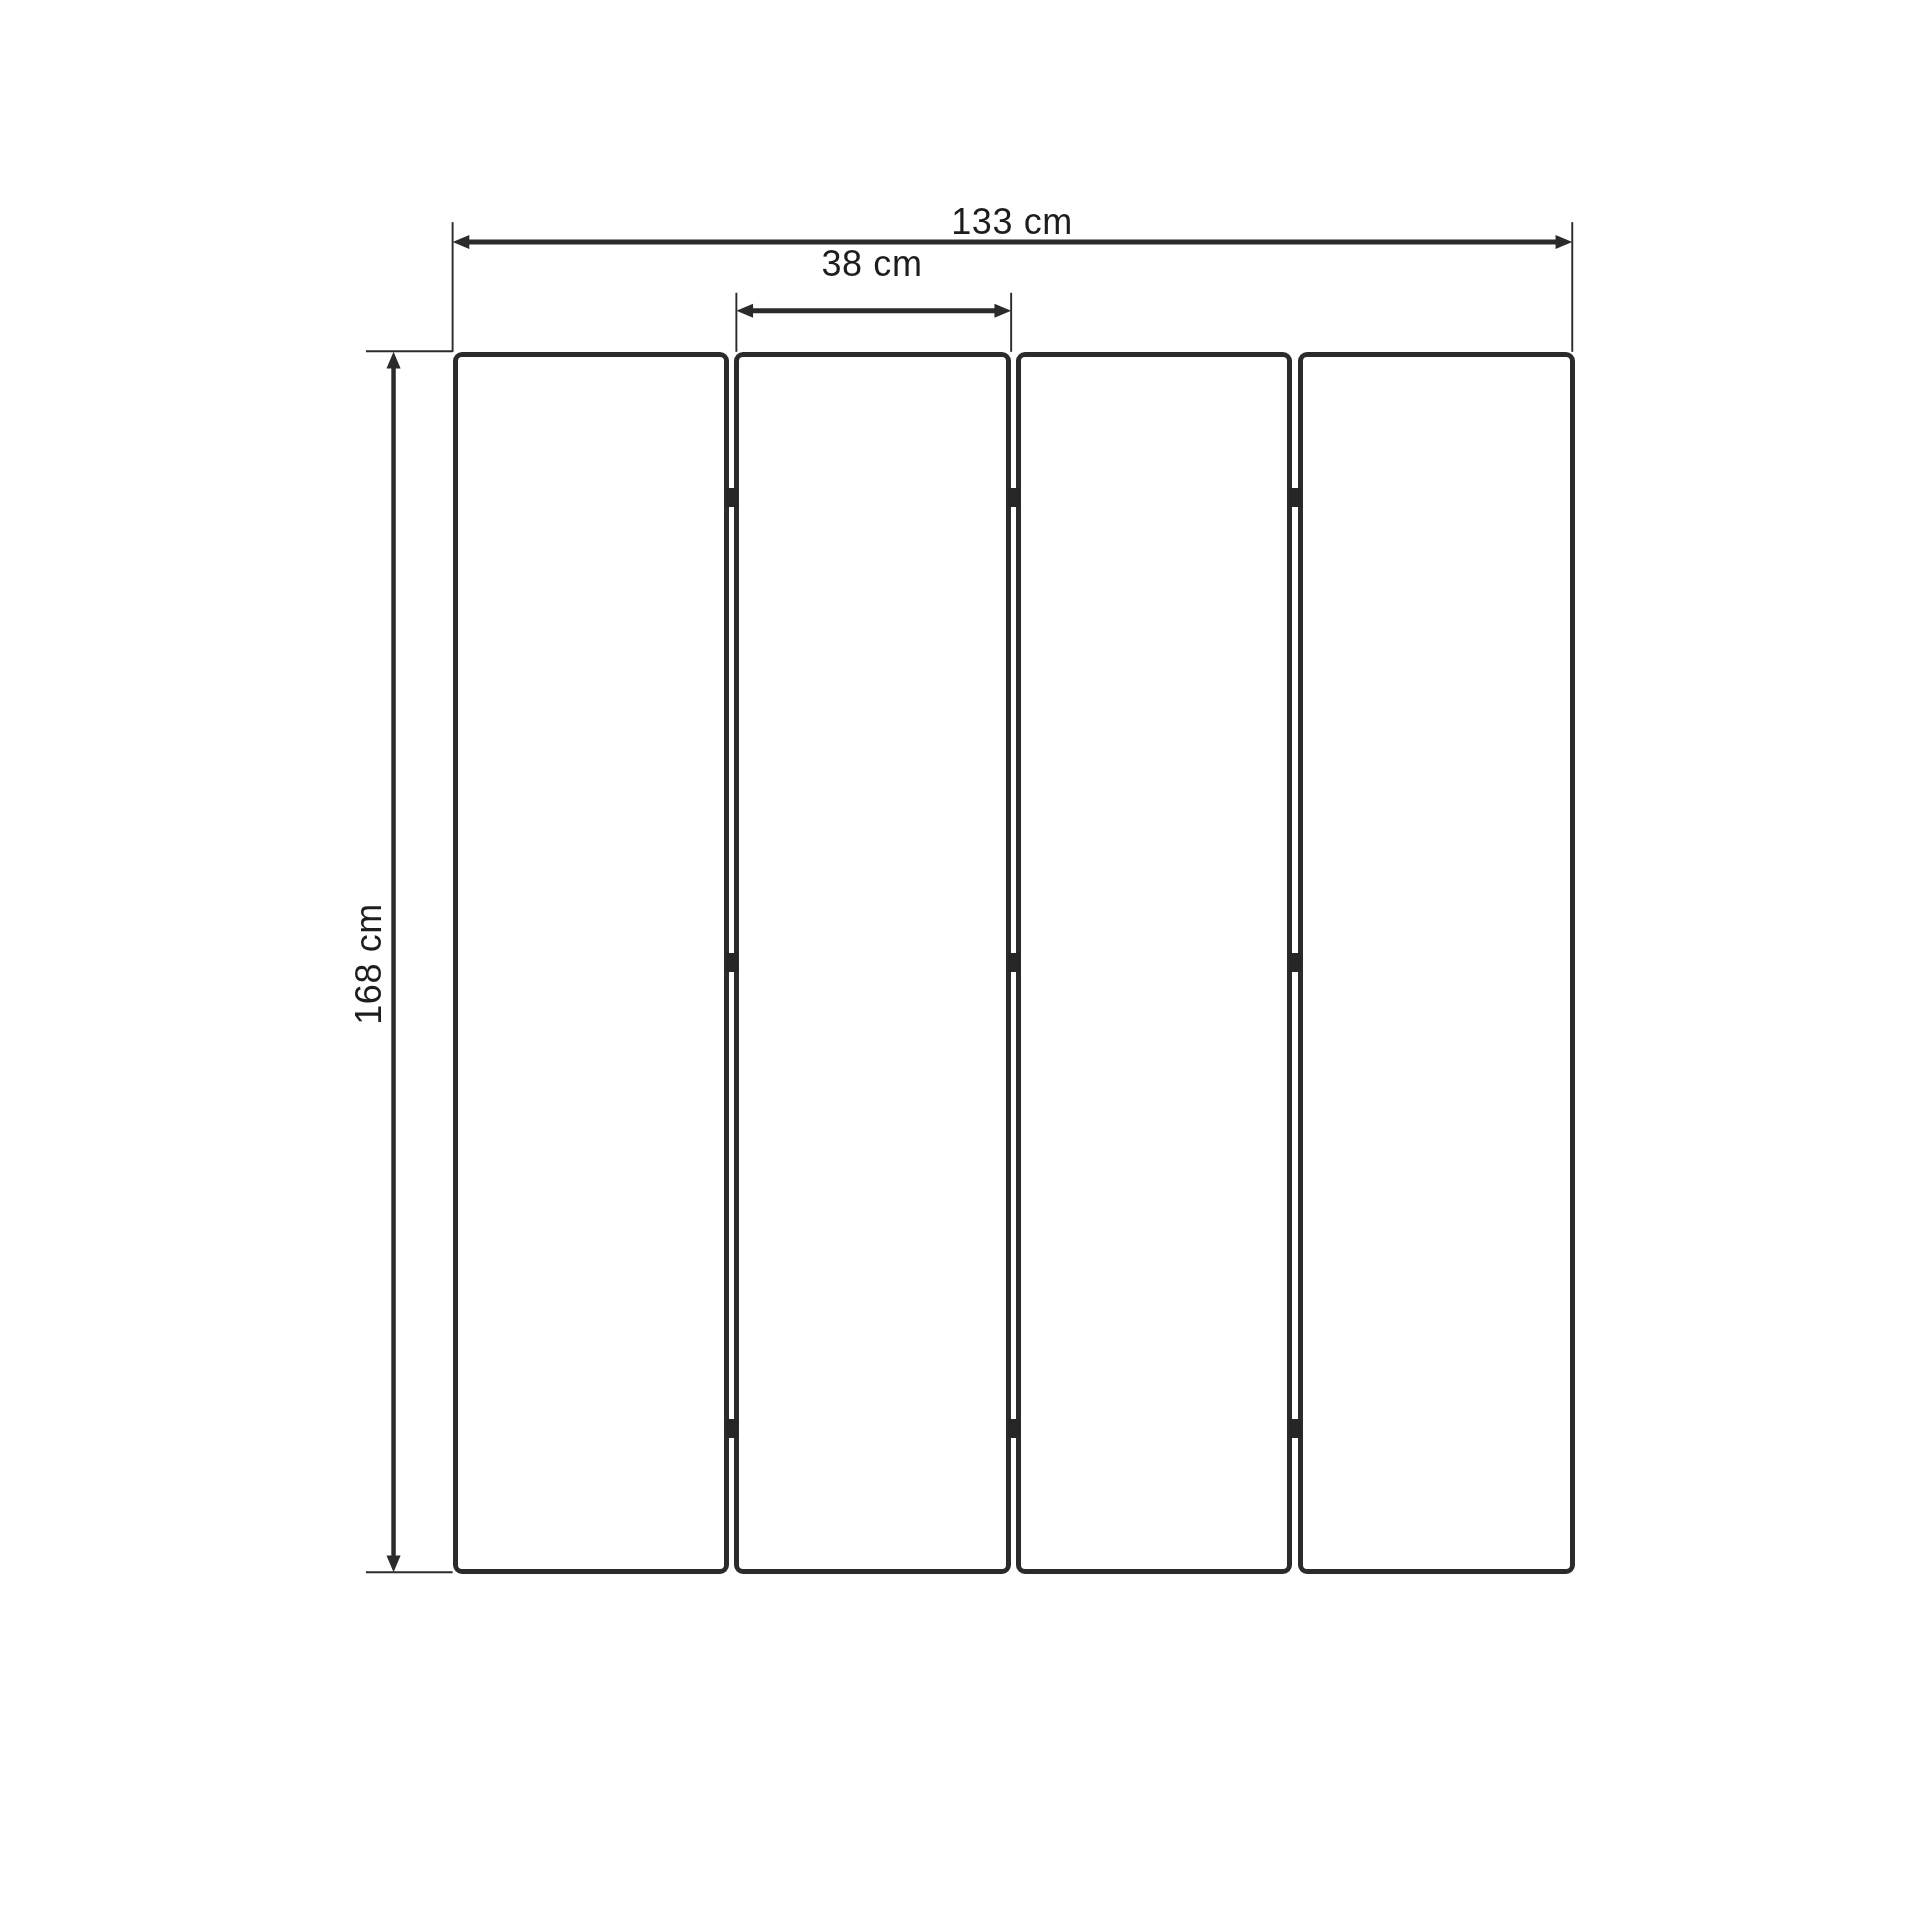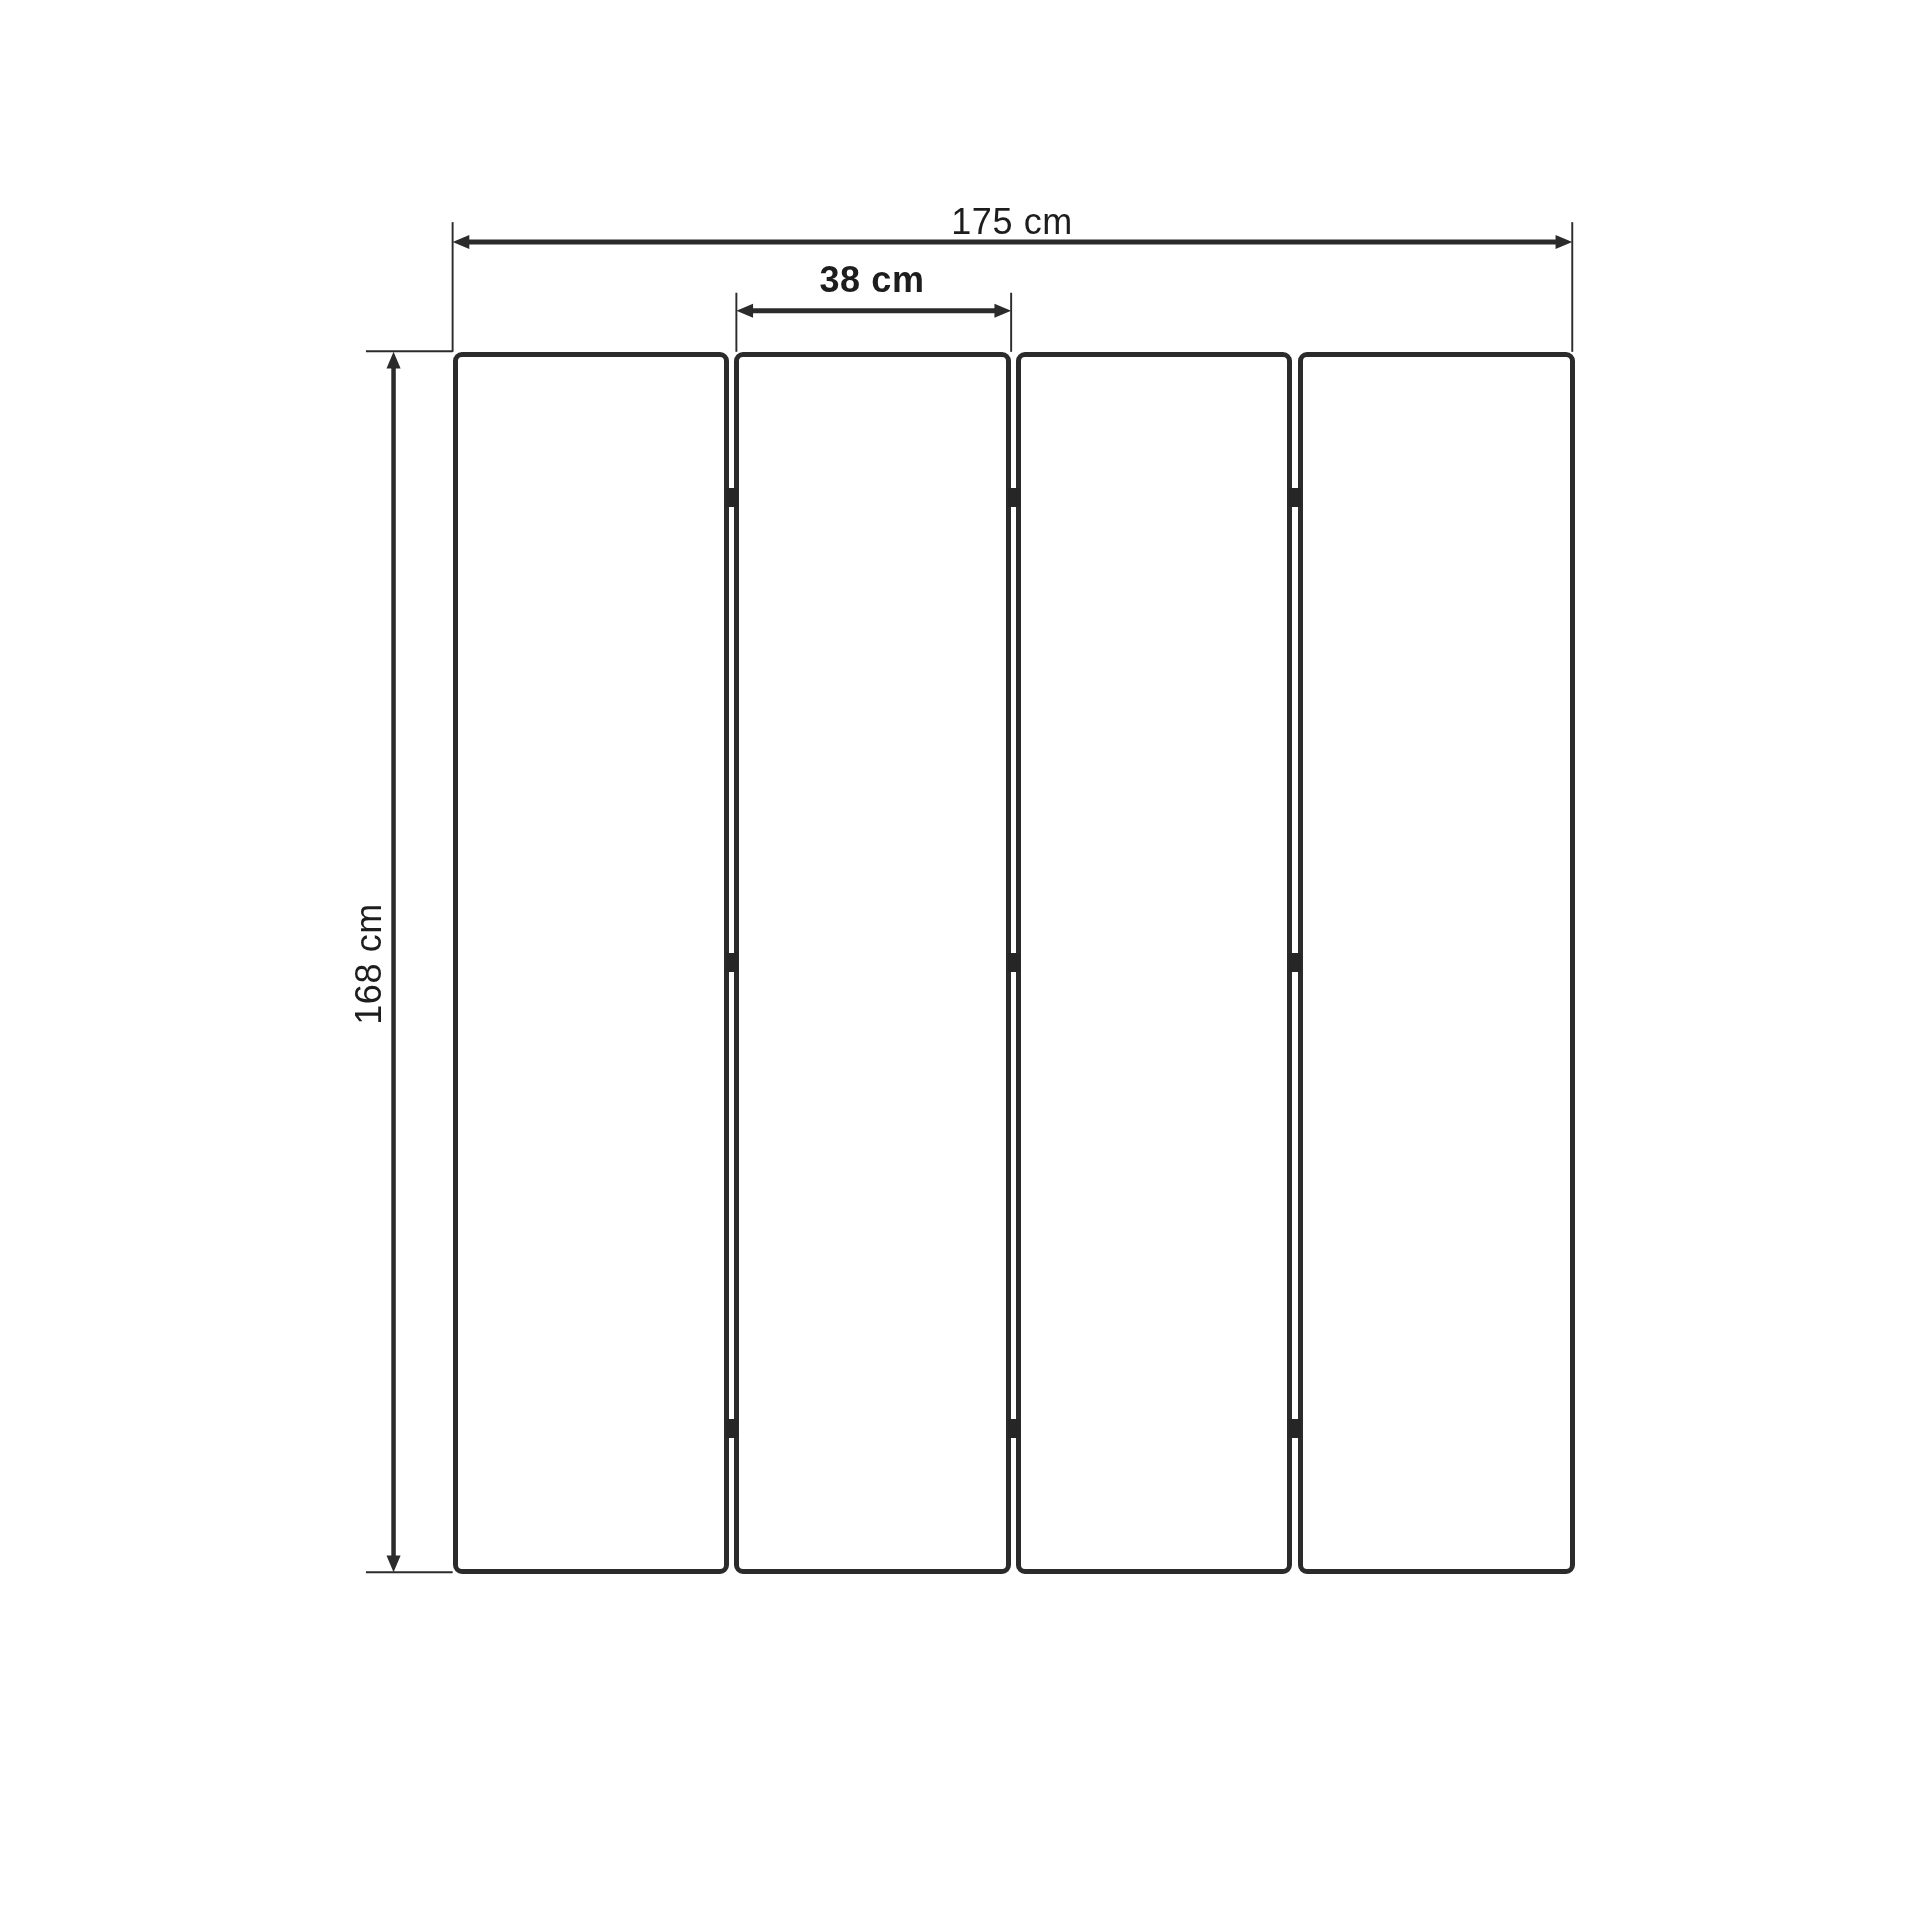--- a/index.html
+++ b/index.html
@@ -107,20 +107,20 @@
   <div class="hinge gap1 row1"></div>
   <div class="hinge gap1 row2"></div>
   <div class="hinge gap1 row3"></div>
   <div class="hinge gap2 row1"></div>
   <div class="hinge gap2 row2"></div>
   <div class="hinge gap2 row3"></div>
   <div class="hinge gap3 row1"></div>
   <div class="hinge gap3 row2"></div>
   <div class="hinge gap3 row3"></div>
 
-  <span class="dim-label" style="left:1012px; top:222px;">175 cm</span>
+  <span class="dim-label" style="left:1012px; top:222px;">133 cm</span>
 
-  <span class="dim-label" style="left:872px; top:280px;font-weight:bold;">38 cm</span>
+  <span class="dim-label" style="left:872px; top:264px;">38 cm</span>
 
   <span class="dim-label rot" style="left:369px; top:964px;">168 cm</span>
 
 </div>
 
 
 </body></html>

